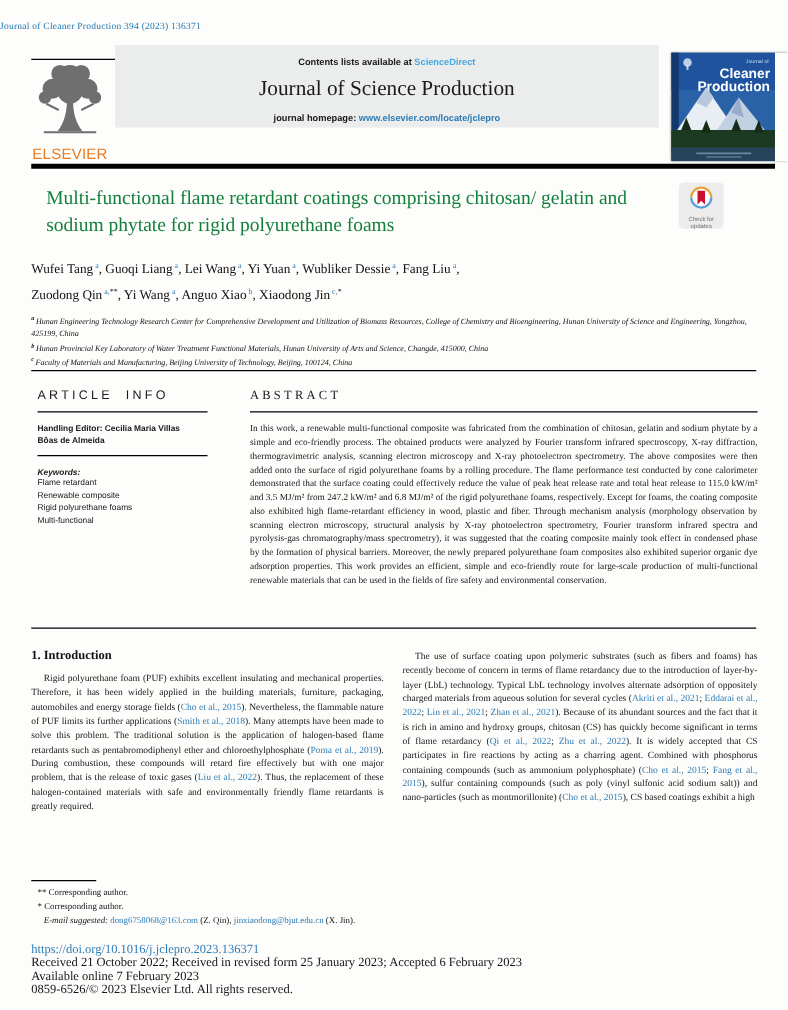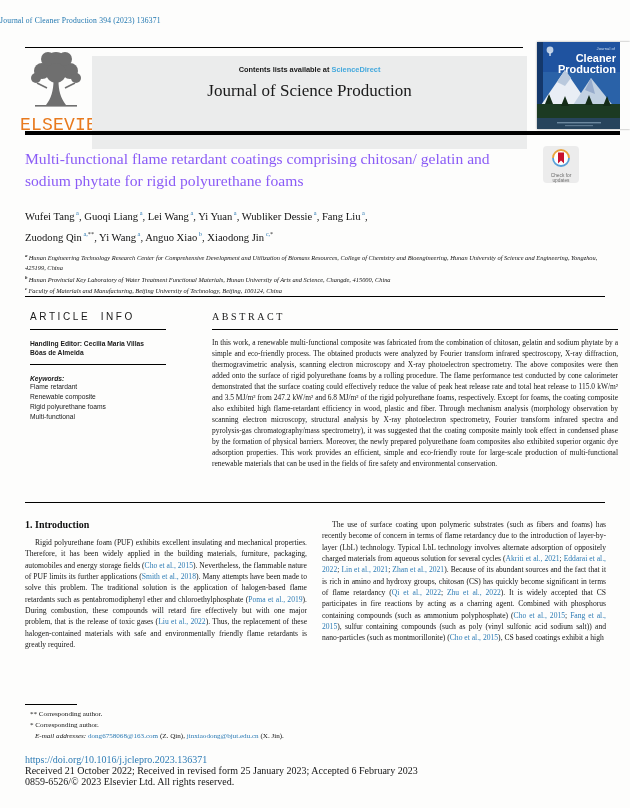--- a/index.html
+++ b/index.html
@@ -6,53 +6,53 @@
   body{width:630px;height:808px;background:#fdfdfc;font-family:"Liberation Serif",serif;color:#151515;}
   .page{position:relative;width:630px;height:808px;overflow:hidden;}
 
   .journal-ref{position:absolute;top:16px;left:0;width:100%;
     font-size:7.6px;color:#1c74ae;letter-spacing:.2px;}
 
   .top-rule{position:absolute;top:47px;left:25px;width:498px;height:1px;background:#000;}
   .thick-rule{position:absolute;top:131px;left:25px;width:595px;height:3.5px;background:#000;}
 
   .elsevier-block{position:absolute;top:50px;left:20px;width:72px;height:80px;text-align:center;}
-  .elsevier-word{font-family:Liberation Mono, monospace;font-size:18px;color:#e87a1e;
+  .elsevier-word{font-family:Liberation Sans, sans-serif;font-size:12px;color:#e87a1e;
     letter-spacing:.2px;margin-top:1px;}
 
-  .banner-grey{position:absolute;top:56px;left:92px;width:435px;height:93px;background:#ebecec;
+  .banner-grey{position:absolute;top:36px;left:92px;width:435px;height:66px;background:#ebecec;
     text-align:center;font-family:"Liberation Sans",sans-serif;}
   .contents-line{margin-top:9px;font-size:7.4px;font-weight:bold;color:#1a1a1a;}
   .journal-name{margin-top:7px;font-family:"Liberation Serif",serif;font-size:17px;color:#1a1a1a;}
   .homepage-line{margin-top:9px;font-size:7.4px;font-weight:bold;color:#1a1a1a;}
 
   .cover{position:absolute;top:42px;left:537px;width:93px;height:87px;box-shadow:0 0 2px rgba(0,0,0,.4);}
 
   .check-badge{position:absolute;top:146px;left:543px;width:36px;height:37px;background:#ececec;
     border-radius:4px;text-align:center;padding-top:2px;box-sizing:border-box;cursor:pointer;}
   .check-text{font-family:"Liberation Sans",sans-serif;font-size:4.8px;line-height:5.4px;color:#6e6e6e;}
 
-  .title{position:absolute;top:148px;left:25px;width:512px;font-size:15.6px;line-height:21.5px;color:#8b5cf6;}
+  .title{position:absolute;top:148px;left:37px;width:512px;font-size:15.6px;line-height:21.5px;color:#15803d;}
 
   .authors{position:absolute;top:204px;left:25px;width:545px;font-size:10.6px;line-height:17px;color:#111;}
 
   .affils{position:absolute;top:251px;left:25px;width:578px;font-size:6.4px;font-style:italic;
     line-height:9.7px;color:#111;}
 
   .rule-1{position:absolute;top:296px;left:25px;width:580px;height:1px;background:#000;}
   .rule-2{position:absolute;top:502px;left:25px;width:580px;height:1px;background:#000;}
 
   .info-col{position:absolute;top:311px;left:30px;width:136px;font-family:"Liberation Sans",sans-serif;}
   .sec-header{font-size:10px;letter-spacing:2.6px;word-spacing:5px;color:#191919;}
   .info-rule{width:136px;height:1px;background:#000;margin-top:7px;}
   .handling{margin-top:9px;font-size:6.7px;line-height:9.2px;font-weight:bold;color:#191919;width:130px;}
   .kw-label{margin-top:10px;font-size:6.7px;font-style:italic;font-weight:bold;color:#191919;}
   .kw-item{font-size:6.7px;line-height:9.8px;color:#191919;}
 
-  .abs-col{position:absolute;top:311px;left:212px;width:406px;}
+  .abs-col{position:absolute;top:311px;left:200px;width:406px;}
   .abs-rule{width:406px;height:1px;background:#000;margin-top:7px;}
   .abs-text{margin-top:7px;font-size:7.45px;line-height:11px;text-align:justify;color:#151515;}
 
   .intro-heading{position:absolute;top:519px;left:25px;font-size:10px;font-weight:bold;color:#111;}
   .col-left{position:absolute;top:537px;left:25px;width:282px;font-size:7.6px;line-height:11.35px;
     text-align:justify;color:#151515;}
   .col-right{position:absolute;top:519px;left:322px;width:284px;font-size:7.6px;line-height:11.35px;
     text-align:justify;color:#151515;}
   .indent{text-indent:10px;}
 
@@ -92,20 +92,21 @@
       <path d="M26.5 31 C26.5 40 24 49 19 55 L39 55 C33.5 48 31.5 40 31.5 31 Z" fill="#6f6f6f"></path>
       <path d="M20 38 L10 33 M38 38 L48 33" stroke="#6f6f6f" stroke-width="1.6"></path>
       <rect x="8" y="55" width="42" height="1.6" fill="#6f6f6f"></rect>
     </svg>
     <div class="elsevier-word">ELSEVIER</div>
   </div>
 
   <div class="banner-grey">
     <div class="contents-line"><span>Contents lists available at </span><span class="c-linklight">ScienceDirect</span></div>
     <div class="journal-name">Journal of Science Production</div>
+    <div class="homepage-line"><span>journal homepage: </span><span class="c-link">www.elsevier.com/locate/jclepro</span></div>
   </div>
 
   <div class="cover">
     <svg width="83" height="87" viewBox="0 0 83 87">
       <rect width="83" height="87" fill="#2a62a8"></rect>
       <rect width="83" height="30" fill="#1f53a0"></rect>
       <rect width="6" height="87" fill="#14386b"></rect>
       <circle cx="13" cy="8" r="3.4" fill="#dce6f2" opacity="0.85"></circle>
       <rect x="12.2" y="10" width="1.6" height="4" fill="#dce6f2" opacity="0.85"></rect>
       <text x="78" y="8" text-anchor="end" font-family="Liberation Sans, sans-serif" font-size="4.2" fill="#c9dcf0">Journal of</text>
@@ -184,22 +185,23 @@
 
   <div class="col-right">
     <div class="indent"><span>The use of surface coating upon polymeric substrates (such as fibers and foams) has recently become of concern in terms of flame retardancy due to the introduction of layer-by-layer (LbL) technology. Typical LbL technology involves alternate adsorption of oppositely charged materials from aqueous solution for several cycles (</span><span class="c-link">Akriti et al., 2021</span><span>; </span><span class="c-link">Eddarai et al., 2022</span><span>; </span><span class="c-link">Lin et al., 2021</span><span>; </span><span class="c-link">Zhan et al., 2021</span><span>). Because of its abundant sources and the fact that it is rich in amino and hydroxy groups, chitosan (CS) has quickly become significant in terms of flame retardancy (</span><span class="c-link">Qi et al., 2022</span><span>; </span><span class="c-link">Zhu et al., 2022</span><span>). It is widely accepted that CS participates in fire reactions by acting as a charring agent. Combined with phosphorus containing compounds (such as ammonium polyphosphate) (</span><span class="c-link">Cho et al., 2015</span><span>; </span><span class="c-link">Fang et al., 2015</span><span>), sulfur containing compounds (such as poly (vinyl sulfonic acid sodium salt)) and nano-particles (such as montmorillonite) (</span><span class="c-link">Cho et al., 2015</span><span>), CS based coatings exhibit a high</span></div>
   </div>
 
   <div class="fn-rule"></div>
 
   <div class="footnotes">
     <div>** Corresponding author.</div>
     <div>* Corresponding author.</div>
-    <div style="padding-left:5px;"><span class="c-it">E-mail addresses: </span><span class="c-link">dong6758068@163.com</span><span> (Z. Qin), </span><span class="c-link">jinxiaodong@bjut.edu.cn</span><span> (X. Jin).</span></div>
+    <div style="padding-left:5px;"><span class="c-it">E-mail suggested: </span><span class="c-link">dong6758068@163.com</span><span> (Z. Qin), </span><span class="c-link">jinxiaodong@bjut.edu.cn</span><span> (X. Jin).</span></div>
   </div>
 
   <div class="footer">
     <div class="doi">https://doi.org/10.1016/j.jclepro.2023.136371</div>
     <div>Received 21 October 2022; Received in revised form 25 January 2023; Accepted 6 February 2023</div>
+    <div>Available online 7 February 2023</div>
     <div>0859-6526/© 2023 Elsevier Ltd. All rights reserved.</div>
   </div>
 
 </div>
 
 </body></html>

